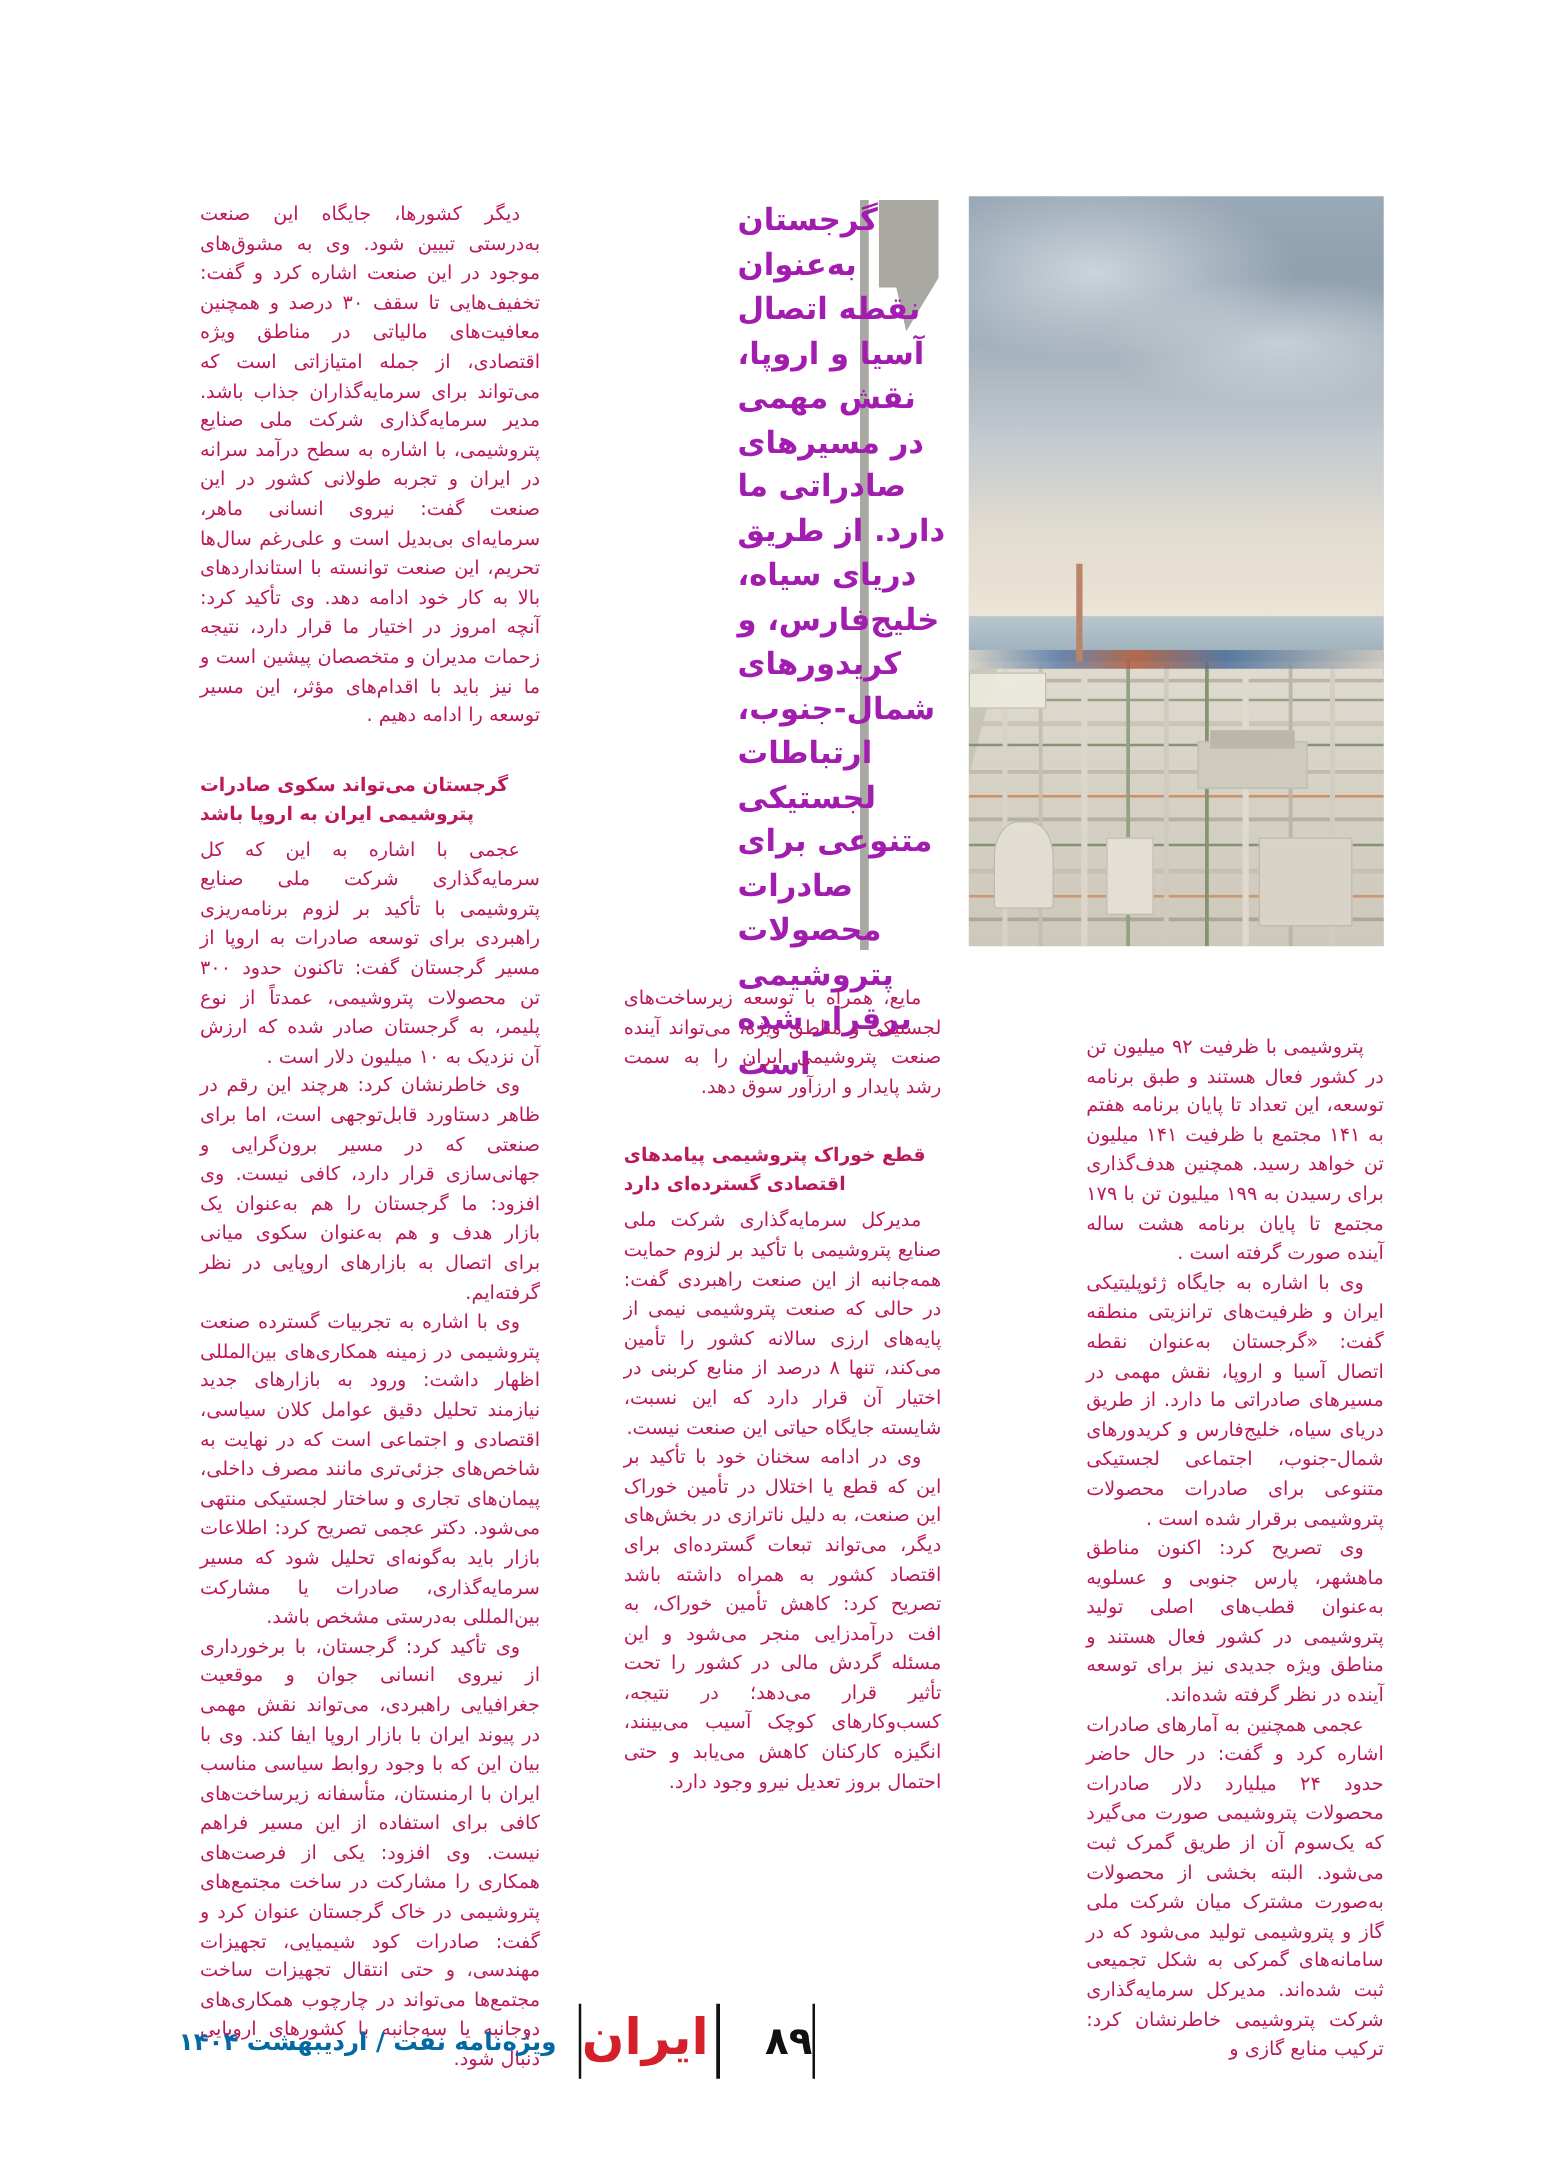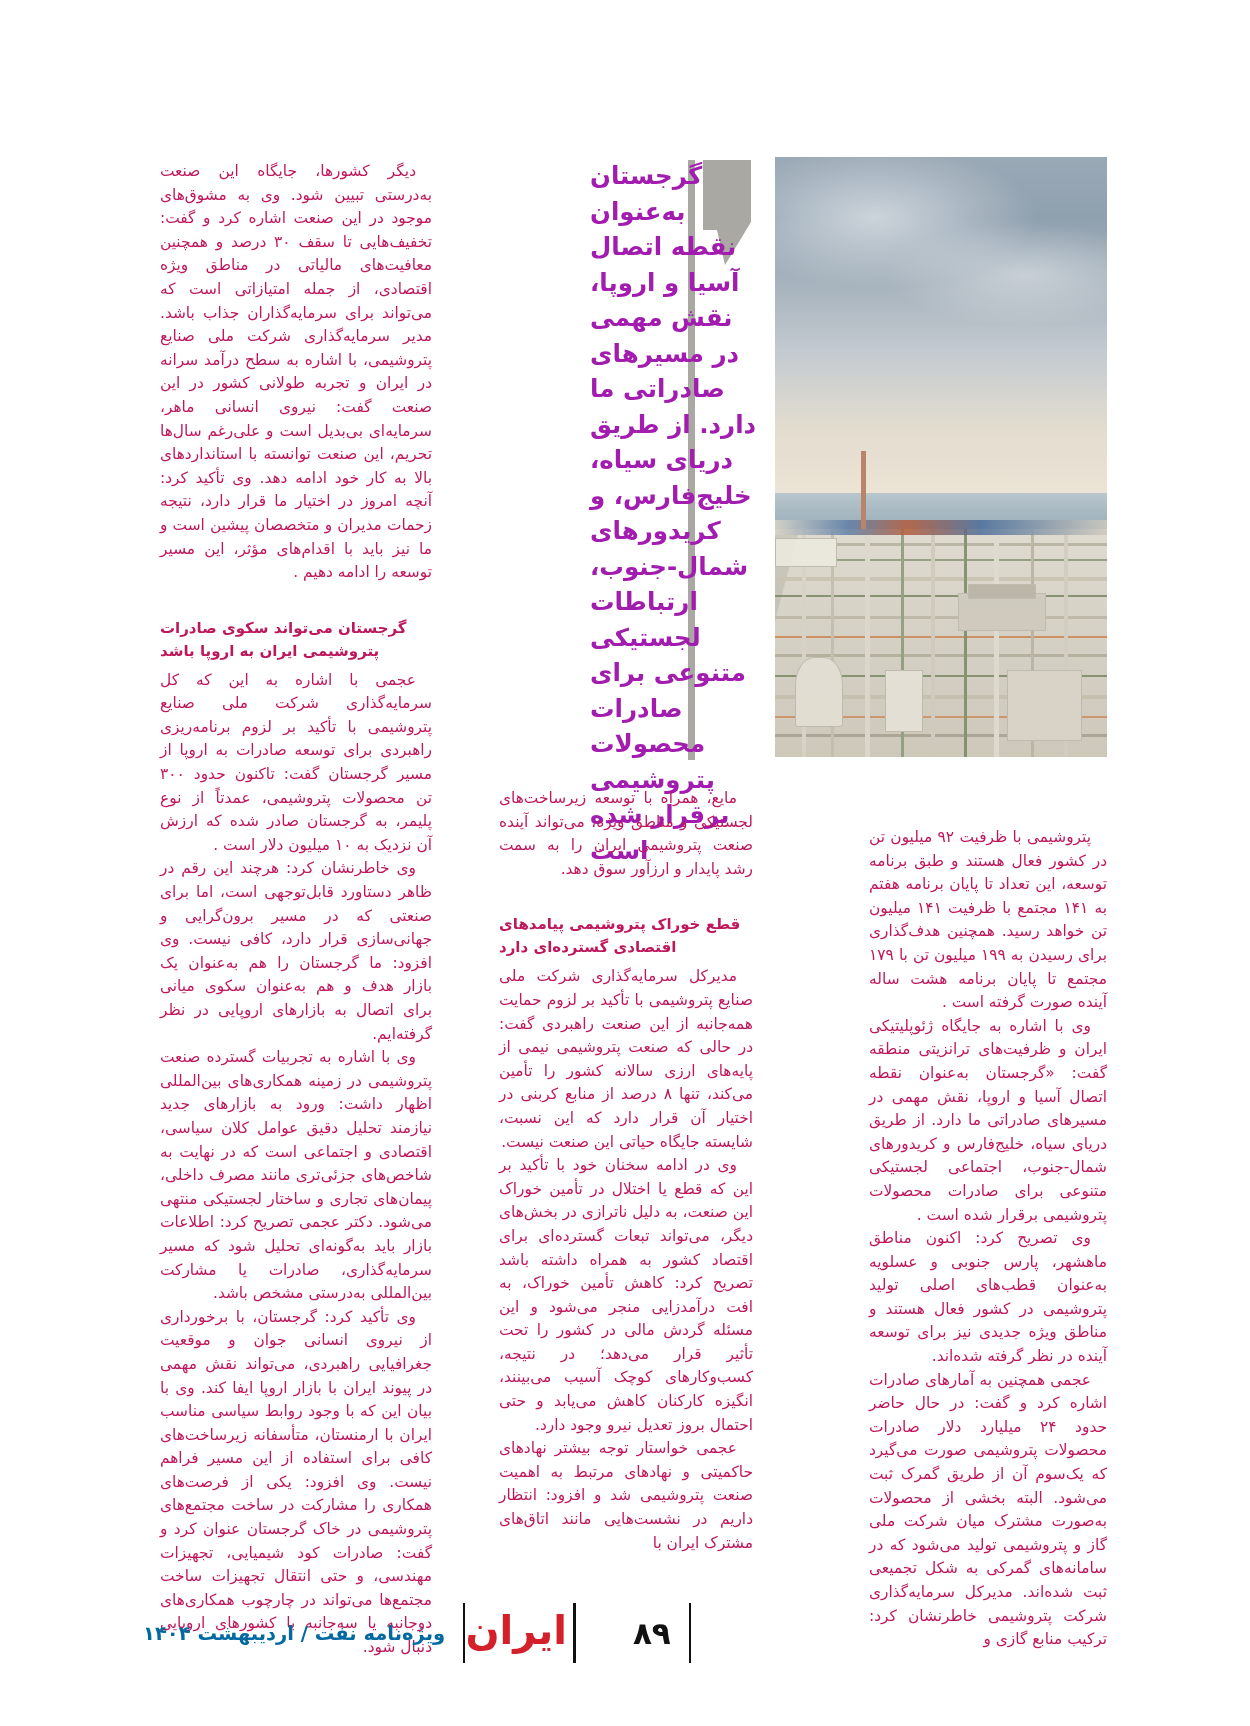--- a/index.html
+++ b/index.html
@@ -66,22 +66,22 @@
   }
   .col-right{right:143px;top:826px;width:238px;}
   .col-mid{right:497px;top:787px;width:254px;}
 
   
   .col-a{right:818px;top:160px;width:272px;}
 
   
   .footer{position:absolute;left:143px;top:1597px;height:72px;display:flex;align-items:center;direction:rtl;}
   .fbar{width:2.4px;height:60px;background:#111;}
-  .fpage{width:74px;text-align:center;font-size:31px;font-weight:700;color:#111;
-         font-family:"DejaVu Sans","Liberation Sans",sans-serif;padding-left:39px;}
+  .fpage{width:74px;text-align:right;font-size:31px;font-weight:700;color:#111;
+         font-family:"DejaVu Sans","Liberation Sans",sans-serif;}
   .flogo{width:108px;text-align:left;color:#d3202a;font-size:40px;font-weight:700;
          line-height:1;padding-bottom:6px;}
   .fmeta{padding-right:18px;font-size:19.5px;font-weight:700;color:#0369a1;}
 </style>
 </head>
 <body>
 
 <div class="page">
 
   <div class="photo-wrap">
@@ -140,21 +140,20 @@
     <p>وی خاطرنشان کرد: هرچند این رقم در ظاهر دستاورد قابل‌توجهی است، اما برای صنعتی که در مسیر برون‌گرایی و جهانی‌سازی قرار دارد، کافی نیست. وی افزود: ما گرجستان را هم به‌عنوان یک بازار هدف و هم به‌عنوان سکوی میانی برای اتصال به بازارهای اروپایی در نظر گرفته‌ایم.</p>
     <p>وی با اشاره به تجربیات گسترده صنعت پتروشیمی در زمینه همکاری‌های بین‌المللی اظهار داشت: ورود به بازارهای جدید نیازمند تحلیل دقیق عوامل کلان سیاسی، اقتصادی و اجتماعی است که در نهایت به شاخص‌های جزئی‌تری مانند مصرف داخلی، پیمان‌های تجاری و ساختار لجستیکی منتهی می‌شود. دکتر عجمی تصریح کرد: اطلاعات بازار باید به‌گونه‌ای تحلیل شود که مسیر سرمایه‌گذاری، صادرات یا مشارکت بین‌المللی به‌درستی مشخص باشد.</p>
     <p>وی تأکید کرد: گرجستان، با برخورداری از نیروی انسانی جوان و موقعیت جغرافیایی راهبردی، می‌تواند نقش مهمی در پیوند ایران با بازار اروپا ایفا کند. وی با بیان این که با وجود روابط سیاسی مناسب ایران با ارمنستان، متأسفانه زیرساخت‌های کافی برای استفاده از این مسیر فراهم نیست. وی افزود: یکی از فرصت‌های همکاری را مشارکت در ساخت مجتمع‌های پتروشیمی در خاک گرجستان عنوان کرد و گفت: صادرات کود شیمیایی، تجهیزات مهندسی، و حتی انتقال تجهیزات ساخت مجتمع‌ها می‌تواند در چارچوب همکاری‌های دوجانبه یا سه‌جانبه با کشورهای اروپایی دنبال شود.</p>
   </div>
 
   <div class="col col-mid">
     <p class="first">مایع، همراه با توسعه زیرساخت‌های لجستیکی و مناطق ویژه، می‌تواند آینده صنعت پتروشیمی ایران را به سمت رشد پایدار و ارزآور سوق دهد.</p>
     <h3>قطع خوراک پتروشیمی پیامدهای اقتصادی گسترده‌ای دارد</h3>
     <p>مدیرکل سرمایه‌گذاری شرکت ملی صنایع پتروشیمی با تأکید بر لزوم حمایت همه‌جانبه از این صنعت راهبردی گفت: در حالی که صنعت پتروشیمی نیمی از پایه‌های ارزی سالانه کشور را تأمین می‌کند، تنها ۸ درصد از منابع کربنی در اختیار آن قرار دارد که این نسبت، شایسته جایگاه حیاتی این صنعت نیست.</p>
     <p>وی در ادامه سخنان خود با تأکید بر این که قطع یا اختلال در تأمین خوراک این صنعت، به دلیل ناترازی در بخش‌های دیگر، می‌تواند تبعات گسترده‌ای برای اقتصاد کشور به همراه داشته باشد تصریح کرد: کاهش تأمین خوراک، به افت درآمدزایی منجر می‌شود و این مسئله گردش مالی در کشور را تحت تأثیر قرار می‌دهد؛ در نتیجه، کسب‌وکارهای کوچک آسیب می‌بینند، انگیزه کارکنان کاهش می‌یابد و حتی احتمال بروز تعدیل نیرو وجود دارد.</p>
-    <p>عجمی خواستار توجه بیشتر نهادهای حاکمیتی و نهادهای مرتبط به اهمیت صنعت پتروشیمی شد و افزود: انتظار داریم در نشست‌هایی مانند اتاق‌های مشترک ایران با</p>
   </div>
 
   <div class="col col-right">
     <p class="first">پتروشیمی با ظرفیت ۹۲ میلیون تن در کشور فعال هستند و طبق برنامه توسعه، این تعداد تا پایان برنامه هفتم به ۱۴۱ مجتمع با ظرفیت ۱۴۱ میلیون تن خواهد رسید. همچنین هدف‌گذاری برای رسیدن به ۱۹۹ میلیون تن با ۱۷۹ مجتمع تا پایان برنامه هشت ساله آینده صورت گرفته است .</p>
     <p>وی با اشاره به جایگاه ژئوپلیتیکی ایران و ظرفیت‌های ترانزیتی منطقه گفت: «گرجستان به‌عنوان نقطه اتصال آسیا و اروپا، نقش مهمی در مسیرهای صادراتی ما دارد. از طریق دریای سیاه، خلیج‌فارس و کریدورهای شمال-جنوب، اجتماعی لجستیکی متنوعی برای صادرات محصولات پتروشیمی برقرار شده است .</p>
     <p>وی تصریح کرد: اکنون مناطق ماهشهر، پارس جنوبی و عسلویه به‌عنوان قطب‌های اصلی تولید پتروشیمی در کشور فعال هستند و مناطق ویژه جدیدی نیز برای توسعه آینده در نظر گرفته شده‌اند.</p>
     <p>عجمی همچنین به آمارهای صادرات اشاره کرد و گفت: در حال حاضر حدود ۲۴ میلیارد دلار صادرات محصولات پتروشیمی صورت می‌گیرد که یک‌سوم آن از طریق گمرک ثبت می‌شود. البته بخشی از محصولات به‌صورت مشترک میان شرکت ملی گاز و پتروشیمی تولید می‌شود که در سامانه‌های گمرکی به شکل تجمیعی ثبت شده‌اند. مدیرکل سرمایه‌گذاری شرکت پتروشیمی خاطرنشان کرد: ترکیب منابع گازی و</p>
   </div>
 
   <div class="footer">

